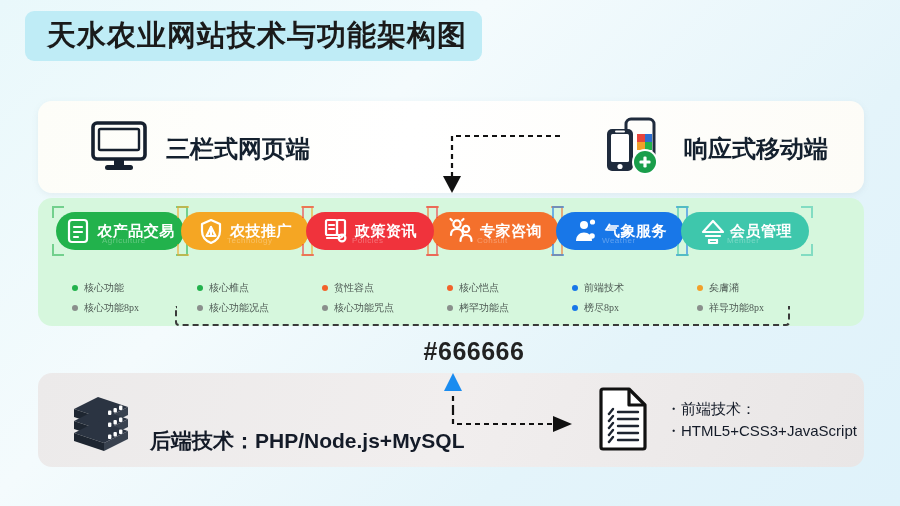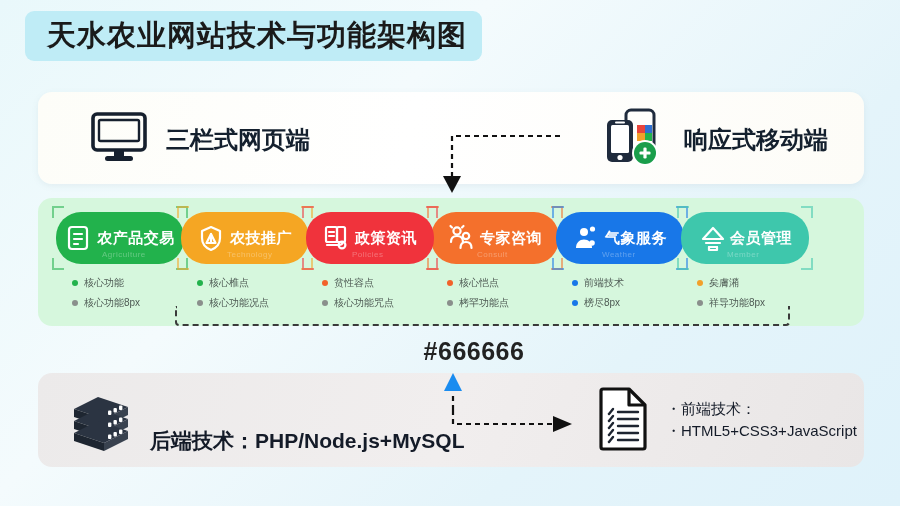--- a/index.html
+++ b/index.html
@@ -21,21 +21,21 @@
     display: flex; align-items: center;
   }
   .title-text {
     margin-left: 22px;
     font-size: 29px; font-weight: bold; color: #1a1a1a;
     letter-spacing: 1px; white-space: nowrap;
   }
 
   
   .panel-top {
-    position: absolute; left: 38px; top: 92px;
+    position: absolute; left: 38px; top: 101px;
     width: 826px; height: 92px;
     background: linear-gradient(100deg, #fdfdf8 0%, #ffffff 45%, #fdfcf7 100%);
     border-radius: 14px;
     box-shadow: 0 2px 6px rgba(120,140,150,.10);
   }
   .client-block { position: absolute; display: flex; align-items: center; }
   .client-left { left: 52px; top: 18px; }
   .client-right { left: 566px; top: 16px; }
   .client-label {
     font-size: 24px; font-weight: bold; color: #14202e;
@@ -49,21 +49,21 @@
     background: #d6f7dd;
     border-radius: 14px;
   }
   .cards { position: absolute; left: 0; top: 0; width: 100%; height: 100%; }
   .card-wrap {
     position: absolute; top: 14px;
     width: 128px;
   }
   .pill {
     position: relative;
-    height: 52px; border-radius: 25px;
+    height: 38px; border-radius: 25px;
     display: flex; align-items: center; justify-content: center;
     gap: 6px;
     overflow: visible;
     text-align: right;
   }
   .pill-label {
     font-size: 15px; font-weight: bold; color: #ffffff;
     white-space: nowrap; letter-spacing: .5px;
     position: relative; z-index: 2;
   }
@@ -77,21 +77,21 @@
   .pill-icon svg { display: block; }
   .brackets { position: absolute; inset: -6px -4px; pointer-events: none; }
   .br {
     position: absolute; width: 12px; height: 12px;
   }
   .br.tl { left: 0; top: 0; border-left: 2px solid; border-top: 2px solid; }
   .br.tr { right: 0; top: 0; border-right: 2px solid; border-top: 2px solid; }
   .br.bl { left: 0; bottom: 0; border-left: 2px solid; border-bottom: 2px solid; }
   .br.br2 { right: 0; bottom: 0; border-right: 2px solid; border-bottom: 2px solid; }
 
-  .feat-list { margin-top: 12px; padding-left: 16px; }
+  .feat-list { margin-top: 31px; padding-left: 16px; font-family: Liberation Serif, serif; }
   .feat {
     display: flex; align-items: center; gap: 6px;
     font-size: 10px; color: #4e5a54; margin-bottom: 6px;
     white-space: nowrap;
   }
   .dot { width: 6px; height: 6px; border-radius: 50%; flex: none; }
 
   
   .mid-bracket {
     position: absolute; left: 175px; top: 306px;

